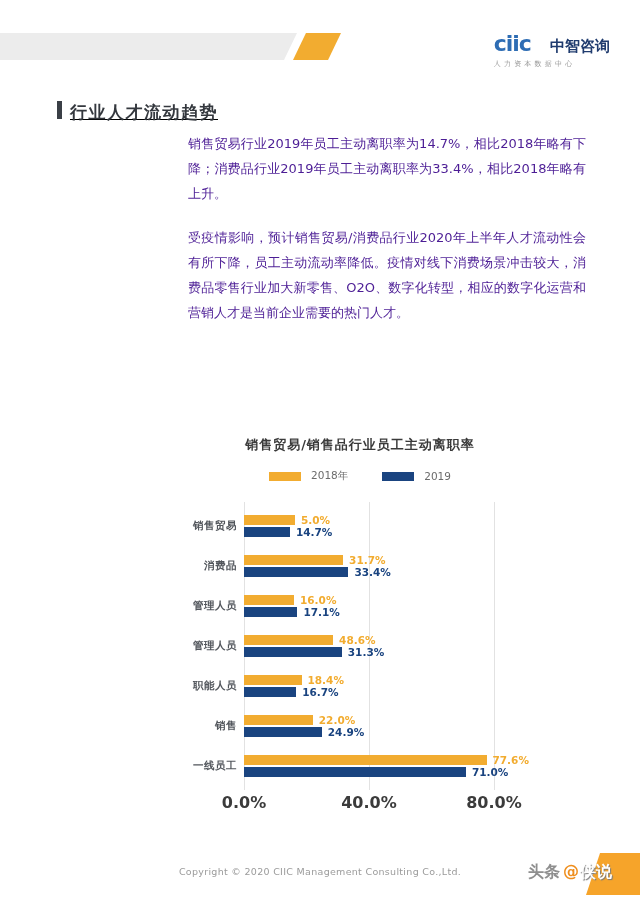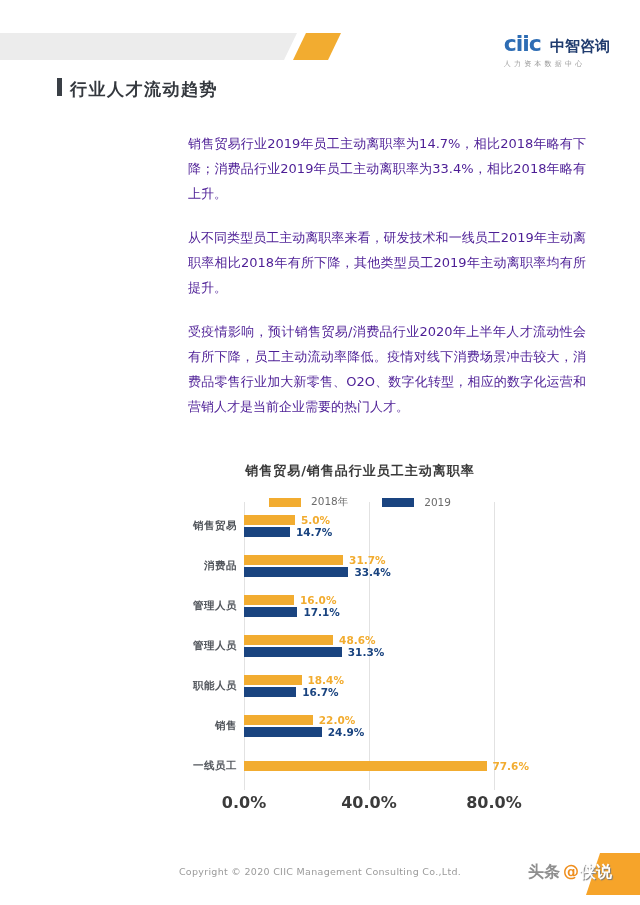--- a/index.html
+++ b/index.html
@@ -10,34 +10,34 @@
   
   .deco-gray { position:absolute; top:33px; left:0; width:297px; height:27px; background:#ececec;
                clip-path:polygon(0 0,100% 0,calc(100% - 13px) 100%,0 100%); }
   .deco-yellow { position:absolute; top:33px; left:293px; width:48px; height:27px; background:#f2ac30;
                clip-path:polygon(27% 0,100% 0,73% 100%,0 100%); }
 
   
   .logo { position:absolute; top:31px; right:30px; text-align:left; }
   .logo-line1 { white-space:nowrap; }
   .logo-ciic { font-weight:bold; font-size:22px; color:#2e6db4; letter-spacing:-1px; }
-  .logo-brand { font-weight:bold; font-size:15px; color:#1f3b6e; margin-left:4px; }
+  .logo-brand { font-weight:bold; font-size:15px; color:#1f3b6e; margin-left:14px; }
   .logo-tagline { margin-top:3px; font-size:7px; color:#979797; letter-spacing:3.2px; white-space:nowrap; }
 
   
-  .section-title { position:absolute; top:78px; left:57px; display:flex; align-items:flex-start; }
+  .section-title { position:absolute; top:101px; left:57px; display:flex; align-items:flex-start;text-decoration:underline; }
   .title-marker { width:5px; height:18px; background:#3a3f46; margin-right:8px; }
   .section-title h1 { font-size:17px; font-weight:bold; color:#34383e; letter-spacing:1.5px; }
 
   
   .body-copy { position:absolute; top:131px; left:188px; width:398px; }
   .body-copy p { font-size:13px; line-height:25px; color:#4c1d95; text-align:justify; margin-bottom:19px; }
 
   
-  .chart-header { position:absolute; top:462px; left:80px; width:560px; text-align:center; }
+  .chart-header { position:absolute; top:436px; left:80px; width:560px; text-align:center; }
   .chart-title { font-size:13px; font-weight:bold; color:#3a3a3a; letter-spacing:1px; }
   .chart-legend { margin-top:15px; display:inline-flex; align-items:center; }
   .legend-swatch { display:inline-block; width:32px; height:9px; }
   .legend-label { font-size:10.5px; color:#6b6b6b; margin-left:10px; }
   .legend-gap { display:inline-block; width:34px; }
 
   .chart-plot { position:absolute; top:502px; left:0; width:640px; height:288px; }
   .gridline { position:absolute; top:0; bottom:0; width:1px; background:#e2e2e2; }
   .chart-rows { position:absolute; top:4px; left:0; right:0; }
   .chart-row { height:40px; display:flex; align-items:center; }
@@ -79,21 +79,20 @@
     <div class="logo-tagline">人力资本数据中心</div>
   </div>
 
   <div class="section-title">
     <div class="title-marker"></div>
     <h1>行业人才流动趋势</h1>
   </div>
 
   <div class="body-copy">
     <p>销售贸易行业2019年员工主动离职率为14.7%，相比2018年略有下降；消费品行业2019年员工主动离职率为33.4%，相比2018年略有上升。</p>
-    <p>从不同类型员工主动离职率来看，研发技术和一线员工2019年主动离职率相比2018年有所下降，其他类型员工2019年主动离职率均有所提升。</p>
     <p>受疫情影响，预计销售贸易/消费品行业2020年上半年人才流动性会有所下降，员工主动流动率降低。疫情对线下消费场景冲击较大，消费品零售行业加大新零售、O2O、数字化转型，相应的数字化运营和营销人才是当前企业需要的热门人才。</p>
   </div>
 
   <div class="chart-header">
     <div class="chart-title">销售贸易/销售品行业员工主动离职率</div>
     <div class="chart-legend">
       <span class="legend-swatch" id="swatch-2018" style="background: rgb(242, 172, 48);"></span>
       <span class="legend-label">2018年</span>
       <span class="legend-gap"></span>
       <span class="legend-swatch" id="swatch-2019" style="background: rgb(26, 68, 128);"></span>
@@ -186,20 +185,24 @@
             </div>
           </div>
         </div>
         <div class="chart-row">
           <div class="cat-label">一线员工</div>
           <div class="bars">
             <div class="bar-line">
               <div class="bar" style="width: 242.5px; background: rgb(242, 172, 48);"></div>
               <span class="val-label" style="color: rgb(242, 172, 48);">77.6%</span>
             </div>
+            <div class="bar-line">
+              <div class="bar" style="width: 221.9px; background: rgb(26, 68, 128);"></div>
+              <span class="val-label" style="color: rgb(26, 68, 128);">71.0%</span>
+            </div>
           </div>
         </div>
       </div>
   </div>
 
   <div class="x-axis" id="x-axis">
       <div class="x-tick" style="left: 204px;">0.0%</div>
       <div class="x-tick" style="left: 329px;">40.0%</div>
       <div class="x-tick" style="left: 454px;">80.0%</div>
     </div>

